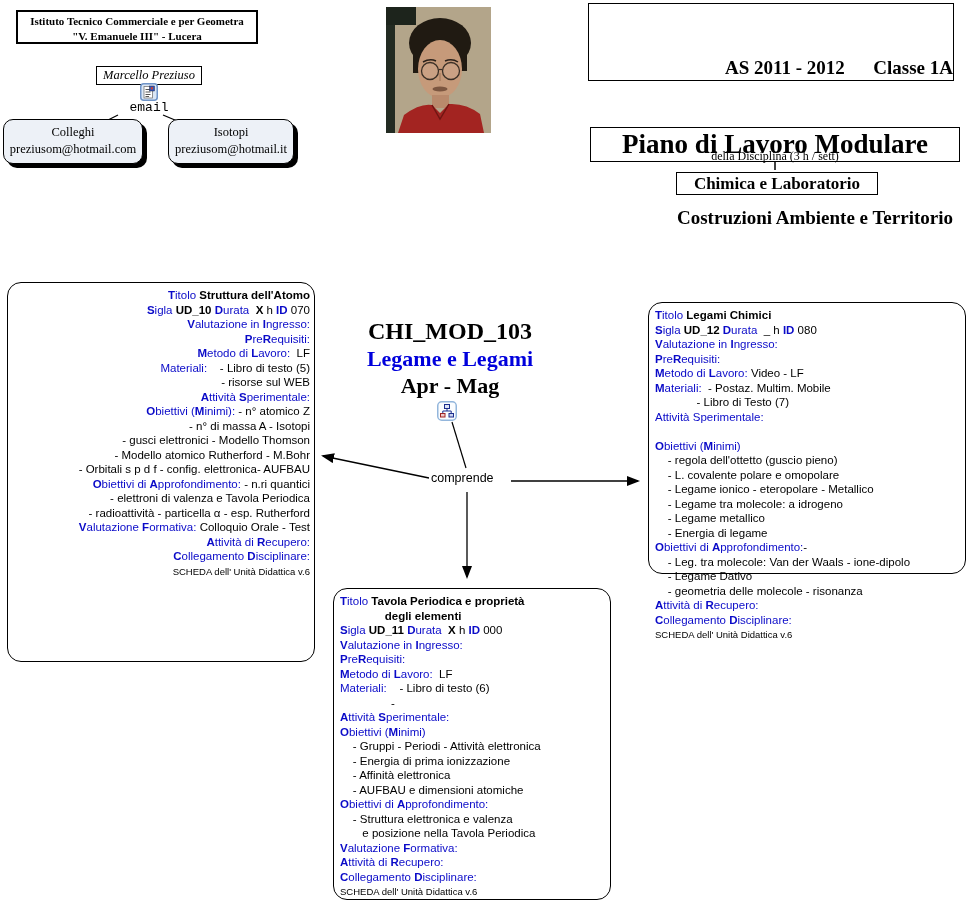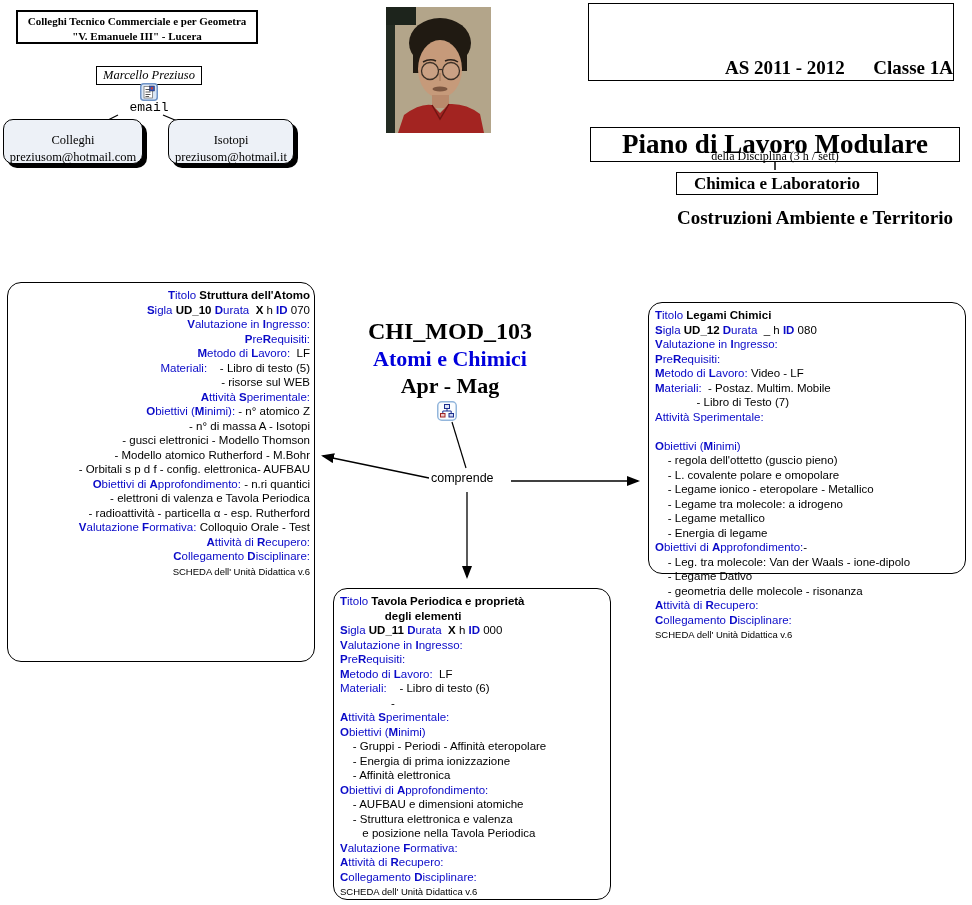--- a/index.html
+++ b/index.html
@@ -13,21 +13,21 @@
   
   .serifbox{font-family:"Liberation Serif",serif;color:#000;text-align:center;background:#fff;}
   .institute{left:16px;top:10px;width:242px;height:34px;border:2px solid #000;
              font-weight:bold;font-size:11px;line-height:15px;padding-top:2px;}
   .author{left:96px;top:66px;width:106px;height:19px;border:1px solid #000;
           font-style:italic;font-size:12.5px;line-height:17px;}
   .email-label{left:124px;top:100px;width:50px;font-family:Liberation Mono, monospace;
                font-size:13px;text-align:center;color:#000;}
   .contact{border:1.5px solid #000;border-radius:10px;background:#edf1f7;
            box-shadow:4px 4px 0 #000;font-family:"Liberation Serif",serif;
-           font-size:12.5px;line-height:17px;text-align:center;padding-top:12px;color:#000;}
+           font-size:12.5px;line-height:17px;text-align:center;padding-top:4px;color:#000;}
   .c1{left:3px;top:119px;width:140px;height:45px;}
   .c2{left:168px;top:119px;width:126px;height:45px;}
 
   .asbox{left:588px;top:3px;width:366px;height:78px;border:1.5px solid #000;
          font-weight:bold;font-size:19px;line-height:25px;padding-top:1px;white-space:pre;text-align:right;}
   .piano{left:590px;top:111px;width:370px;height:35px;border:1.5px solid #000;
          font-weight:bold;font-size:27px;line-height:32px;margin-top:16px;}
   .disc{left:655px;top:149px;width:240px;font-family:"Liberation Serif",serif;
         font-size:12px;text-align:center;color:#000;}
   .chimica{left:676px;top:172px;width:202px;height:23px;border:1.5px solid #000;
@@ -69,21 +69,21 @@
     <path d="M163,115 L182,123" stroke="#000" stroke-width="1.2" fill="none"></path>
     <path d="M775,140 L775,148" stroke="#000" stroke-width="1.5" fill="none"></path>
     <path d="M775,162 L775,170" stroke="#000" stroke-width="1.5" fill="none"></path>
     <path d="M452,422 L466,468" stroke="#000" stroke-width="1.2" fill="none"></path>
     <path d="M429,478 L323,456" stroke="#000" stroke-width="1.3" fill="none" marker-end="url(#arr)"></path>
     <path d="M511,481 L638,481" stroke="#000" stroke-width="1.3" fill="none" marker-end="url(#arr)"></path>
     <path d="M467,492 L467,577" stroke="#000" stroke-width="1.3" fill="none" marker-end="url(#arr)"></path>
   </svg>
 
   <div class="abs node serifbox institute">
-    <div>Colleghi Tecnico Commerciale e per Geometra</div>
+    <div>Istituto Tecnico Commerciale e per Geometra</div>
     <div>"V. Emanuele III" - Lucera</div>
   </div>
 
   <div class="abs node serifbox author">
     <span>Marcello Preziuso</span>
   </div>
 
   <svg class="abs node" style="left:140px;top:83px;" width="18" height="18" viewBox="0 0 18 18">
     <rect x="0.75" y="0.75" width="16.5" height="16.5" rx="3" fill="#dbe7f6" stroke="#6f94c8" stroke-width="1.5"></rect>
     <rect x="4" y="3.5" width="8.5" height="11.5" fill="#fff" stroke="#777" stroke-width="0.8"></rect>
@@ -130,21 +130,21 @@
   <div class="abs node serifbox piano">
     <span>Piano di Lavoro Modulare</span>
   </div>
   <div class="abs node disc">della Disciplina (3 h / sett)</div>
   <div class="abs node serifbox chimica">
     <span>Chimica e Laboratorio</span>
   </div>
 
   <div class="abs node module">
     <div class="mcode">CHI_MOD_103</div>
-    <div class="mname">Atomi e Chimici</div>
+    <div class="mname">Legame e Legami</div>
     <div class="mper">Apr - Mag</div>
   </div>
   <svg class="abs node" style="left:437px;top:401px;" width="20" height="20" viewBox="0 0 20 20">
     <rect x="0.75" y="0.75" width="18.5" height="18.5" rx="4" fill="#fbfdff" stroke="#93b6dc" stroke-width="1.5"></rect>
     <rect x="7.5" y="3.5" width="5" height="4" fill="#dde4f5" stroke="#1c2f8f" stroke-width="1"></rect>
     <path d="M10,7.5 V10 M5.8,10 H14.2 M5.8,10 V12.5 M14.2,10 V12.5" stroke="#1c2f8f" stroke-width="1" fill="none"></path>
     <rect x="3.5" y="12.5" width="4.5" height="3.5" fill="#f0c9c9" stroke="#a02525" stroke-width="1"></rect>
     <rect x="12" y="12.5" width="4.5" height="3.5" fill="#c9d2f0" stroke="#1c2f8f" stroke-width="1"></rect>
   </svg>
   <div class="abs node comprende">comprende</div>
@@ -200,25 +200,25 @@
       <div class="uline"><span class="s-bb">T</span><span class="s-b">itolo </span><span class="s-kb">Tavola Periodica e proprietà</span></div>
       <div class="uline"><span class="s-kb">              degli elementi</span></div>
       <div class="uline"><span class="s-bb">S</span><span class="s-b">igla </span><span class="s-kb">UD_11 </span><span class="s-bb">D</span><span class="s-b">urata  </span><span class="s-kb">X</span><span class="s-k"> h </span><span class="s-bb">ID</span><span class="s-k"> 000</span></div>
       <div class="uline"><span class="s-bb">V</span><span class="s-b">alutazione in </span><span class="s-bb">I</span><span class="s-b">ngresso:</span></div>
       <div class="uline"><span class="s-bb">P</span><span class="s-b">re</span><span class="s-bb">R</span><span class="s-b">equisiti:</span></div>
       <div class="uline"><span class="s-bb">M</span><span class="s-b">etodo di </span><span class="s-bb">L</span><span class="s-b">avoro:</span><span class="s-k">  LF</span></div>
       <div class="uline"><span class="s-b">Materiali:</span><span class="s-k">    - Libro di testo (6)</span></div>
       <div class="uline"><span class="s-k">                -</span></div>
       <div class="uline"><span class="s-bb">A</span><span class="s-b">ttività </span><span class="s-bb">S</span><span class="s-b">perimentale:</span></div>
       <div class="uline"><span class="s-bb">O</span><span class="s-b">biettivi (</span><span class="s-bb">M</span><span class="s-b">inimi)</span></div>
-      <div class="uline"><span class="s-k">    - Gruppi - Periodi - Affinità eteropolare</span></div>
+      <div class="uline"><span class="s-k">    - Gruppi - Periodi - Attività elettronica</span></div>
       <div class="uline"><span class="s-k">    - Energia di prima ionizzazione</span></div>
       <div class="uline"><span class="s-k">    - Affinità elettronica</span></div>
+      <div class="uline"><span class="s-k">    - AUFBAU e dimensioni atomiche</span></div>
       <div class="uline"><span class="s-bb">O</span><span class="s-b">biettivi di </span><span class="s-bb">A</span><span class="s-b">pprofondimento:</span></div>
-      <div class="uline"><span class="s-k">    - AUFBAU e dimensioni atomiche</span></div>
       <div class="uline"><span class="s-k">    - Struttura elettronica e valenza</span></div>
       <div class="uline"><span class="s-k">       e posizione nella Tavola Periodica</span></div>
       <div class="uline"><span class="s-bb">V</span><span class="s-b">alutazione </span><span class="s-bb">F</span><span class="s-b">ormativa:</span></div>
       <div class="uline"><span class="s-bb">A</span><span class="s-b">ttività di </span><span class="s-bb">R</span><span class="s-b">ecupero:</span></div>
       <div class="uline"><span class="s-bb">C</span><span class="s-b">ollegamento </span><span class="s-bb">D</span><span class="s-b">isciplinare:</span></div>
       <div class="uline"><span class="s-f">SCHEDA dell' Unità Didattica v.6</span></div>
     </div>
 
 </div>
 

